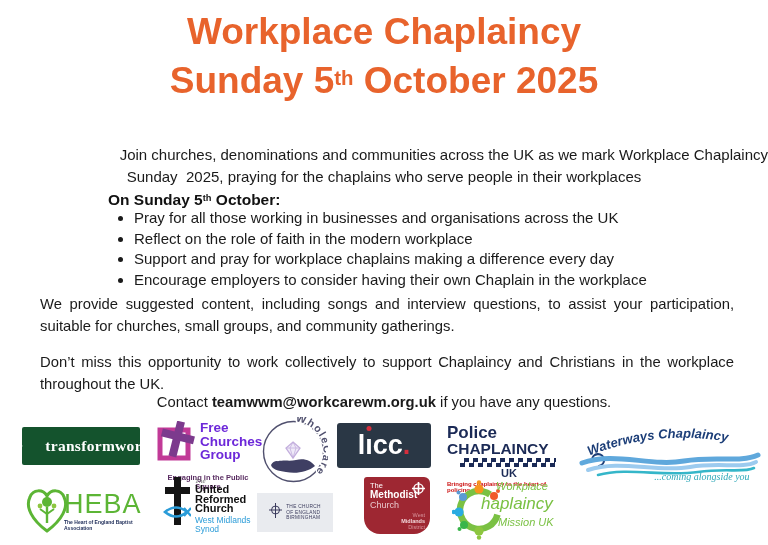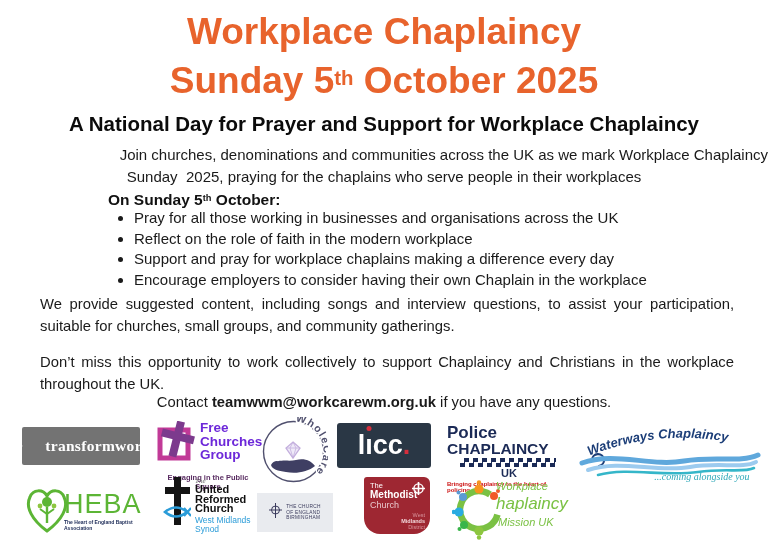--- a/index.html
+++ b/index.html
@@ -14,21 +14,21 @@
   .on-sunday{left:108px;top:191px;font-weight:bold;font-size:15.5px;}
   .on-sunday sup{font-size:60%;vertical-align:4px;}
   ul.bullets{left:118px;top:210px;margin:0;padding-left:16px;font-size:15px;color:#1a1a1a;}
   ul.bullets li{margin-bottom:5px;line-height:15.5px;}
   .para{left:40px;width:694px;font-size:14.8px;line-height:21.5px;color:#1a1a1a;text-align:justify;}
   .contact{left:0;right:0;top:394px;text-align:center;font-size:14.8px;color:#1a1a1a;}
   .contact b{font-weight:bold;}
   
   .logo{position:absolute;}
   
-  .tw{left:22px;top:427px;width:118px;height:38px;background:#737373;border-radius:2px;
+  .tw{left:22px;top:427px;width:118px;height:38px;background:#14532d;border-radius:2px;
       display:flex;align-items:center;justify-content:center;gap:21px;}
   .tw .tw-text{color:#fff;font-family:"Liberation Serif",serif;font-weight:600;font-size:15.5px;letter-spacing:.3px;}
   
   .fcg{left:156px;top:421px;width:104px;height:58px;}
   .fcg-row{display:flex;align-items:flex-start;gap:4px;}
   .fcg-txt div{color:#6d28d9;font-weight:bold;font-size:13.5px;line-height:13.5px;}
   .fcg-tag{margin-top:2px;font-size:7.5px;font-weight:bold;color:#5A2D62;text-align:center;}
   
   .wc{left:259px;top:417px;width:69px;height:69px;}
   
@@ -70,32 +70,31 @@
   .meth-the{font-size:7.5px;line-height:8px;}
   .meth-name{font-weight:bold;font-size:10px;line-height:10px;}
   .meth-church{font-size:9px;color:#E9C8CC;line-height:10px;}
   .meth-orb{position:absolute;top:4px;right:5px;}
   .meth-dist{position:absolute;right:5px;bottom:4px;text-align:right;font-size:5.5px;line-height:6px;color:#D9959D;}
   .meth-dist .md{font-weight:bold;color:#F2D7DA;}
   
   .wcm{left:452px;top:476px;width:122px;height:69px;}
   .wcm-t{position:absolute;color:#7AC143;font-style:italic;}
   .wcm-t1{left:44px;top:4px;font-size:11px;}
-  .wcm-t2{left:44px;top:18px;font-size:17px;}
+  .wcm-t2{left:29px;top:18px;font-size:17px;}
   .wcm-t3{left:46px;top:40px;font-size:11px;}
 </style>
 </head>
 <body>
 
 <div class="flyer">
 
   <div class="abs title" style="top:10px;">Workplace Chaplaincy</div>
   <div class="abs title" style="top:56px;"><span>Sunday 5</span><sup>th</sup><span> October 2025</span></div>
 
-  <div class="abs subtitle">A National Day for Prayer and Support for Workplace Chaplaincy</div>
 
   <div class="abs intro" style="top:146px;text-align:right;">Join churches, denominations and communities across the UK as we mark Workplace Chaplaincy</div>
   <div class="abs intro" style="top:168px;">Sunday  2025, praying for the chaplains who serve people in their workplaces</div>
 
   <div class="abs on-sunday"><span>On Sunday 5</span><sup>th</sup><span> October:</span></div>
 
   <ul class="abs bullets">
     <li>Pray for all those working in businesses and organisations across the UK</li>
     <li>Reflect on the role of faith in the modern workplace</li>
     <li>Support and pray for workplace chaplains making a difference every day</li>

